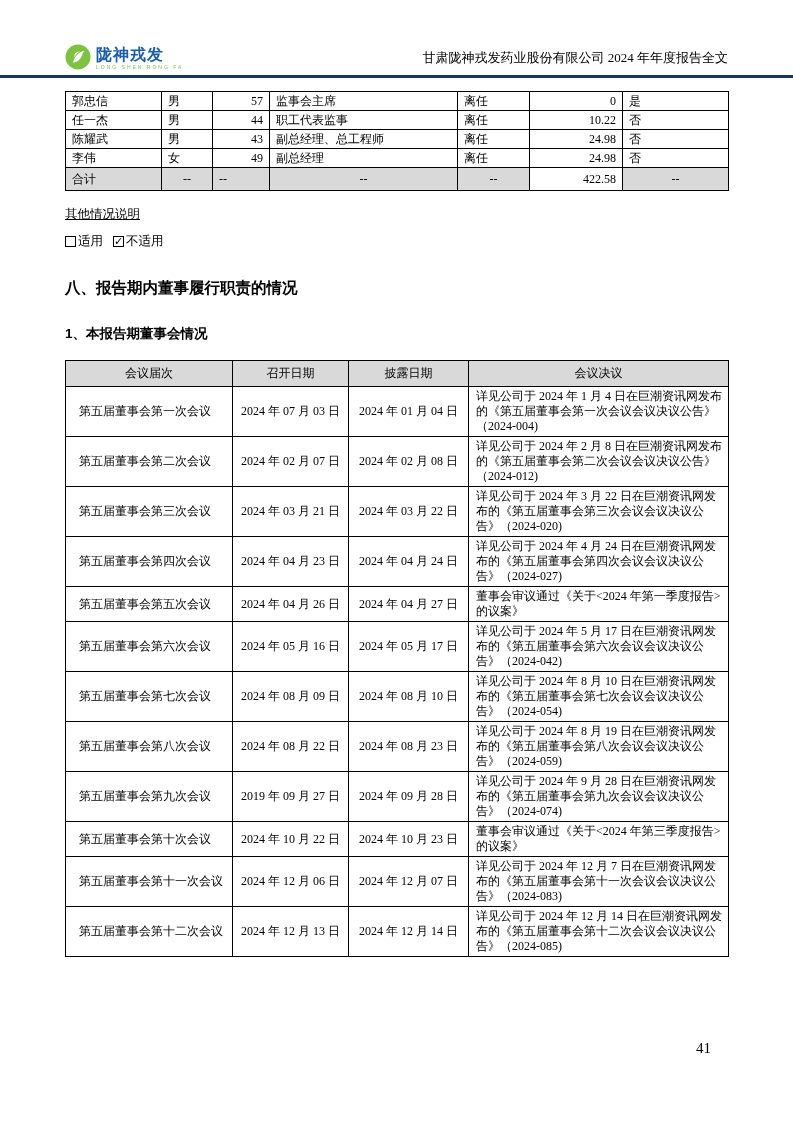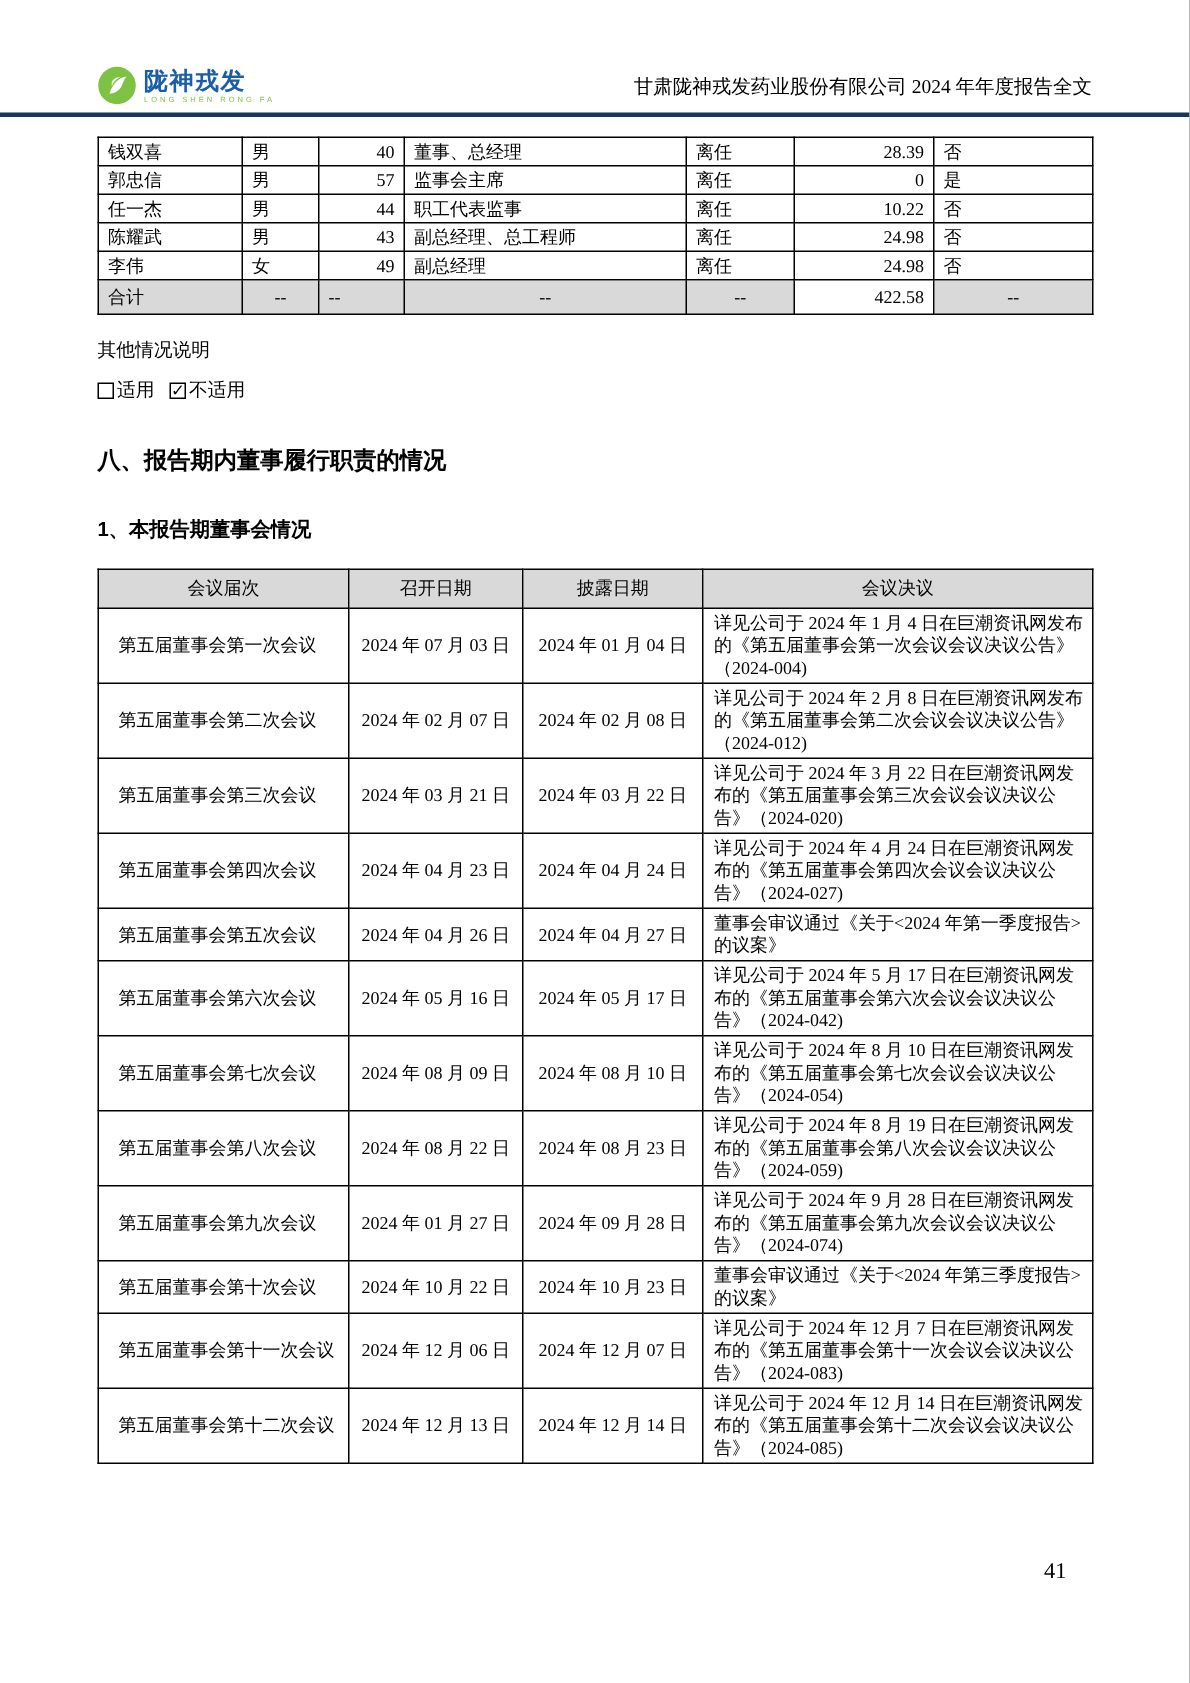--- a/index.html
+++ b/index.html
@@ -40,21 +40,21 @@
   .t1 td{height:16px;line-height:16px;white-space:nowrap;}
   .t1 .total-row td{background:#d9d9d9;height:20px;line-height:20px;}
   .t1 .total-row td.white{background:#fff;}
   .al{text-align:left;}
   .ar{text-align:right;}
   .ac{text-align:center;}
   
   .note1{margin:9px 0 0 0;font-size:12.5px;line-height:21px;
          padding-left:33px;text-indent:-33px;text-align:justify;}
   .note2{margin:0;font-size:12.5px;line-height:21px;padding-left:33px;}
-  .other-title{margin:13px 0 0 0;font-size:12.5px;line-height:20px;}
+  .other-title{margin:13px 0 0 0;font-size:12.5px;line-height:20px;text-decoration:underline;}
   .applicability{margin:7px 0 0 0;font-size:12.5px;line-height:20px;
                  display:flex;align-items:center;gap:10px;}
   .chk-item{display:flex;align-items:center;gap:2px;}
   .checkbox{display:inline-block;width:11px;height:11px;border:1px solid #000;
             position:relative;box-sizing:border-box;}
   .checkbox.checked::after{
     content:"✓";position:absolute;left:0;top:-2px;font-size:11px;line-height:13px;
     font-family:"DejaVu Sans",sans-serif;}
   
   .h2{font-family:"Liberation Sans","DejaVu Sans",sans-serif;
@@ -98,29 +98,20 @@
         <col style="width:96px">
           <col style="width:51px">
           <col style="width:57px">
         <col style="width:188px">
           <col style="width:72px">
           <col style="width:93px">
         <col style="width:106px">
       </colgroup>
       <tbody>
           <tr>
-            <td class="al">钱双喜</td>
-            <td class="al">男</td>
-            <td class="ar">40</td>
-            <td class="al">董事、总经理</td>
-            <td class="al">离任</td>
-            <td class="ar">28.39</td>
-            <td class="al">否</td>
-          </tr>
-          <tr>
             <td class="al">郭忠信</td>
             <td class="al">男</td>
             <td class="ar">57</td>
             <td class="al">监事会主席</td>
             <td class="al">离任</td>
             <td class="ar">0</td>
             <td class="al">是</td>
           </tr>
           <tr>
             <td class="al">任一杰</td>
@@ -239,21 +230,21 @@
             <td class="dec">详见公司于 2024 年 8 月 10 日在巨潮资讯网发布的《第五届董事会第七次会议会议决议公告》（2024-054)</td>
           </tr>
           <tr>
             <td class="al">第五届董事会第八次会议</td>
             <td class="ac">2024 年 08 月 22 日</td>
             <td class="ac">2024 年 08 月 23 日</td>
             <td class="dec">详见公司于 2024 年 8 月 19 日在巨潮资讯网发布的《第五届董事会第八次会议会议决议公告》（2024-059)</td>
           </tr>
           <tr>
             <td class="al">第五届董事会第九次会议</td>
-            <td class="ac">2024 年 01 月 27 日</td>
+            <td class="ac">2019 年 09 月 27 日</td>
             <td class="ac">2024 年 09 月 28 日</td>
             <td class="dec">详见公司于 2024 年 9 月 28 日在巨潮资讯网发布的《第五届董事会第九次会议会议决议公告》（2024-074)</td>
           </tr>
           <tr>
             <td class="al">第五届董事会第十次会议</td>
             <td class="ac">2024 年 10 月 22 日</td>
             <td class="ac">2024 年 10 月 23 日</td>
             <td class="dec">董事会审议通过《关于&lt;2024 年第三季度报告&gt;的议案》</td>
           </tr>
           <tr>

